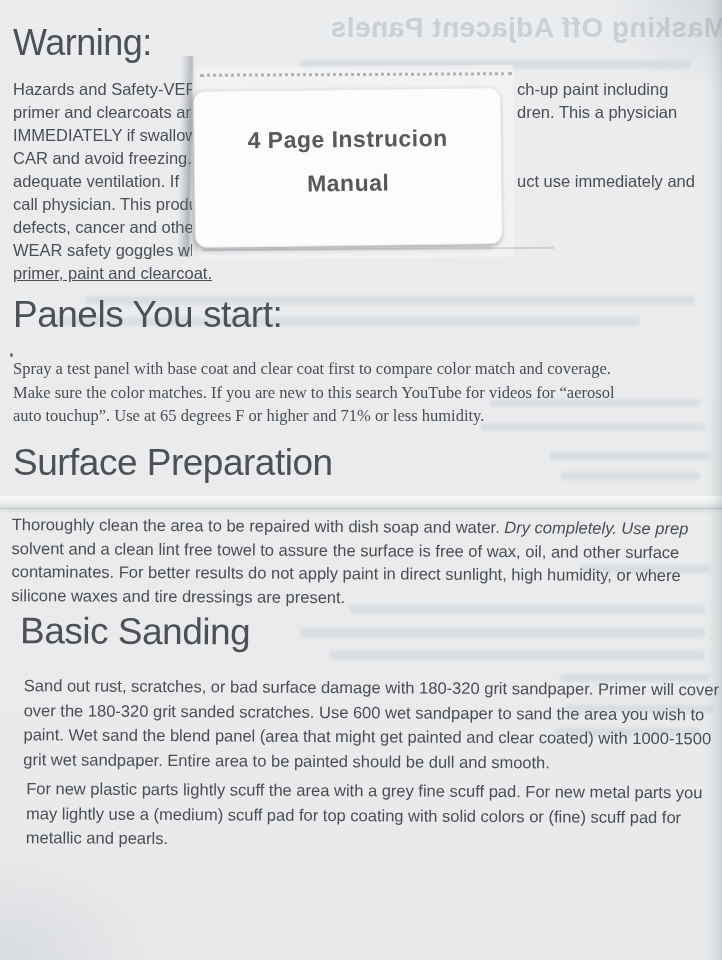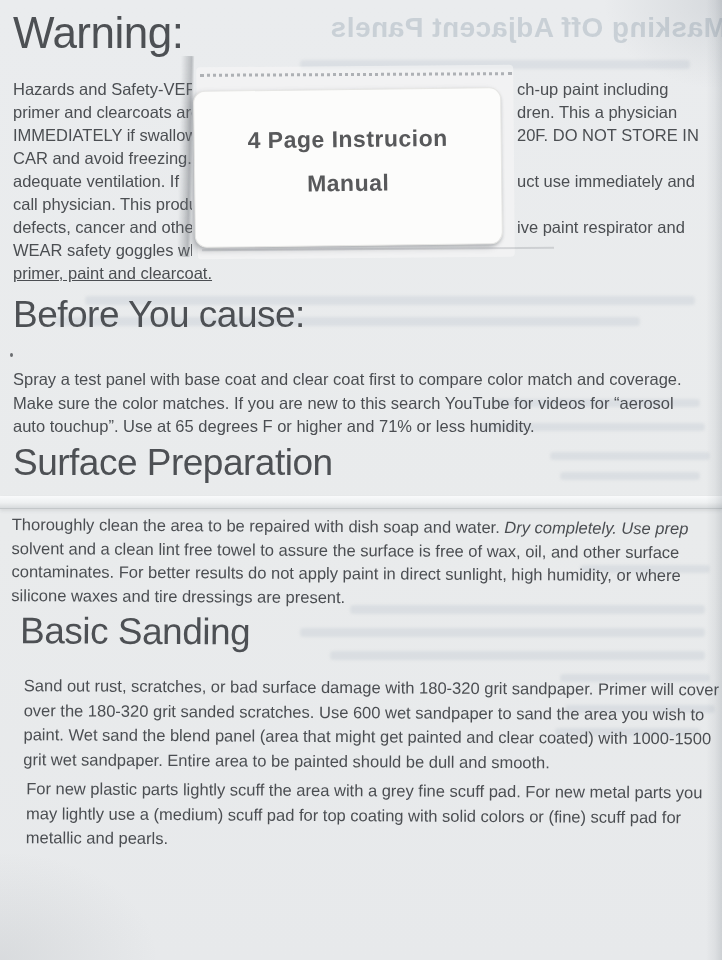--- a/index.html
+++ b/index.html
@@ -118,69 +118,67 @@
   <div class="abs smudge" style="left:550px;top:452px;width:160px;height:8px;"></div>
   <div class="abs smudge" style="left:560px;top:472px;width:140px;height:8px;"></div>
   <div class="abs smudge" style="left:580px;top:565px;width:130px;height:8px;"></div>
   <div class="abs smudge" style="left:350px;top:605px;width:355px;height:9px;"></div>
   <div class="abs smudge" style="left:300px;top:628px;width:405px;height:9px;"></div>
   <div class="abs smudge" style="left:330px;top:651px;width:375px;height:9px;"></div>
   <div class="abs smudge" style="left:560px;top:674px;width:150px;height:8px;"></div>
   <div class="abs smudge" style="left:565px;top:705px;width:150px;height:8px;"></div>
   <div class="abs smudge" style="left:555px;top:728px;width:145px;height:8px;"></div>
 
-  <div class="abs h1" style="left:13px;top:8px;font-size:44px;">Warning:</div>
+  <div class="abs h1" style="left:13px;top:22px;font-size:36px;">Warning:</div>
 
   <div class="abs" style="left:13px;top:78px;width:700px;">
     <div class="wline bl">
       <span class="warn-left">Hazards and Safety-VERY</span>
       <span class="warn-right">ch-up paint including</span>
     </div>
     <div class="wline bl">
       <span class="warn-left">primer and clearcoats are</span>
       <span class="warn-right">dren. This a physician</span>
     </div>
     <div class="wline bl">
       <span class="warn-left">IMMEDIATELY if swallow</span>
-      <span class="warn-right">20F. DO NOT STORE IN</span>
     </div>
     <div class="wline bl">
       <span class="warn-left">CAR and avoid freezing.</span>
     </div>
     <div class="wline bl">
       <span class="warn-left">adequate ventilation. If</span>
       <span class="warn-right">uct use immediately and</span>
     </div>
     <div class="wline bl">
       <span class="warn-left">call physician. This produ</span>
     </div>
     <div class="wline bl">
       <span class="warn-left">defects, cancer and othe</span>
-      <span class="warn-right">ive paint respirator and</span>
     </div>
     <div class="wline bl">
       <span class="warn-left">WEAR safety goggles wh</span>
     </div>
     <div class="wline bl">
       <span class="warn-left" style="width:220px;text-decoration:underline;">primer, paint and clearcoat.</span>
     </div>
   </div>
 
   <div class="abs sticker-backing"></div>
   <div class="abs perforation"></div>
   <div class="abs crease"></div>
   <div class="abs backing-bottom"></div>
   <div class="abs sticker">
     <div class="sticker-line1">4 Page Instrucion</div>
     <div class="sticker-line2">Manual</div>
   </div>
 
-  <div class="abs h1" style="left:13px;top:294px;">Before You cause:</div>
+  <div class="abs h1" style="left:13px;top:294px;">Panels You start:</div>
   <div class="abs stray-mark"></div>
-  <div class="abs" style="left:13px;top:368px;">
+  <div class="abs" style="left:13px;top:357px;font-family:Liberation Serif, serif;">
     <div class="bl">Spray a test panel with base coat and clear coat first to compare color match and coverage.</div>
     <div class="bl">Make sure the color matches.  If you are new to this search YouTube for videos for “aerosol</div>
     <div class="bl">auto touchup”.  Use at 65 degrees F or higher and 71% or less humidity.</div>
   </div>
 
   <div class="abs h1" style="left:13px;top:442px;">Surface Preparation</div>
 
   <div class="abs sheet-edge"></div>
 
   <div class="abs lower-sheet" style="left:0;top:0;width:722px;height:960px;">

